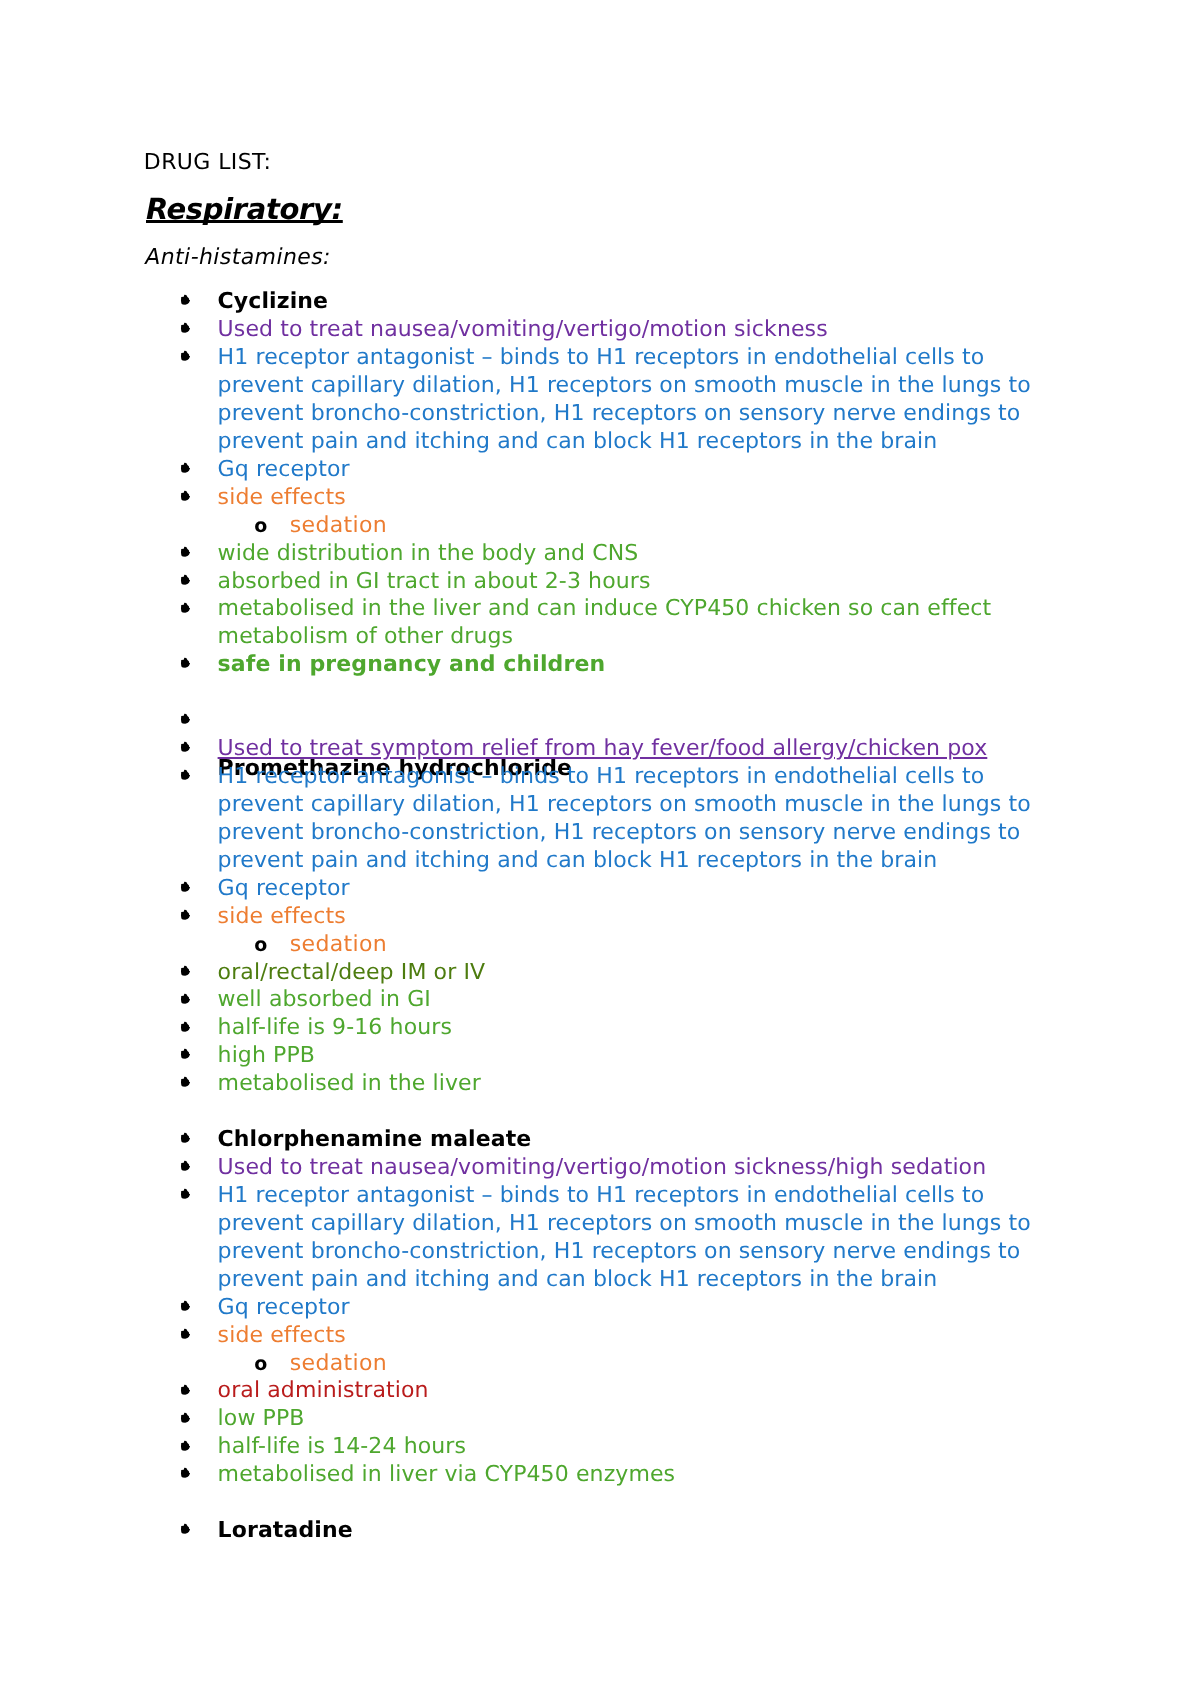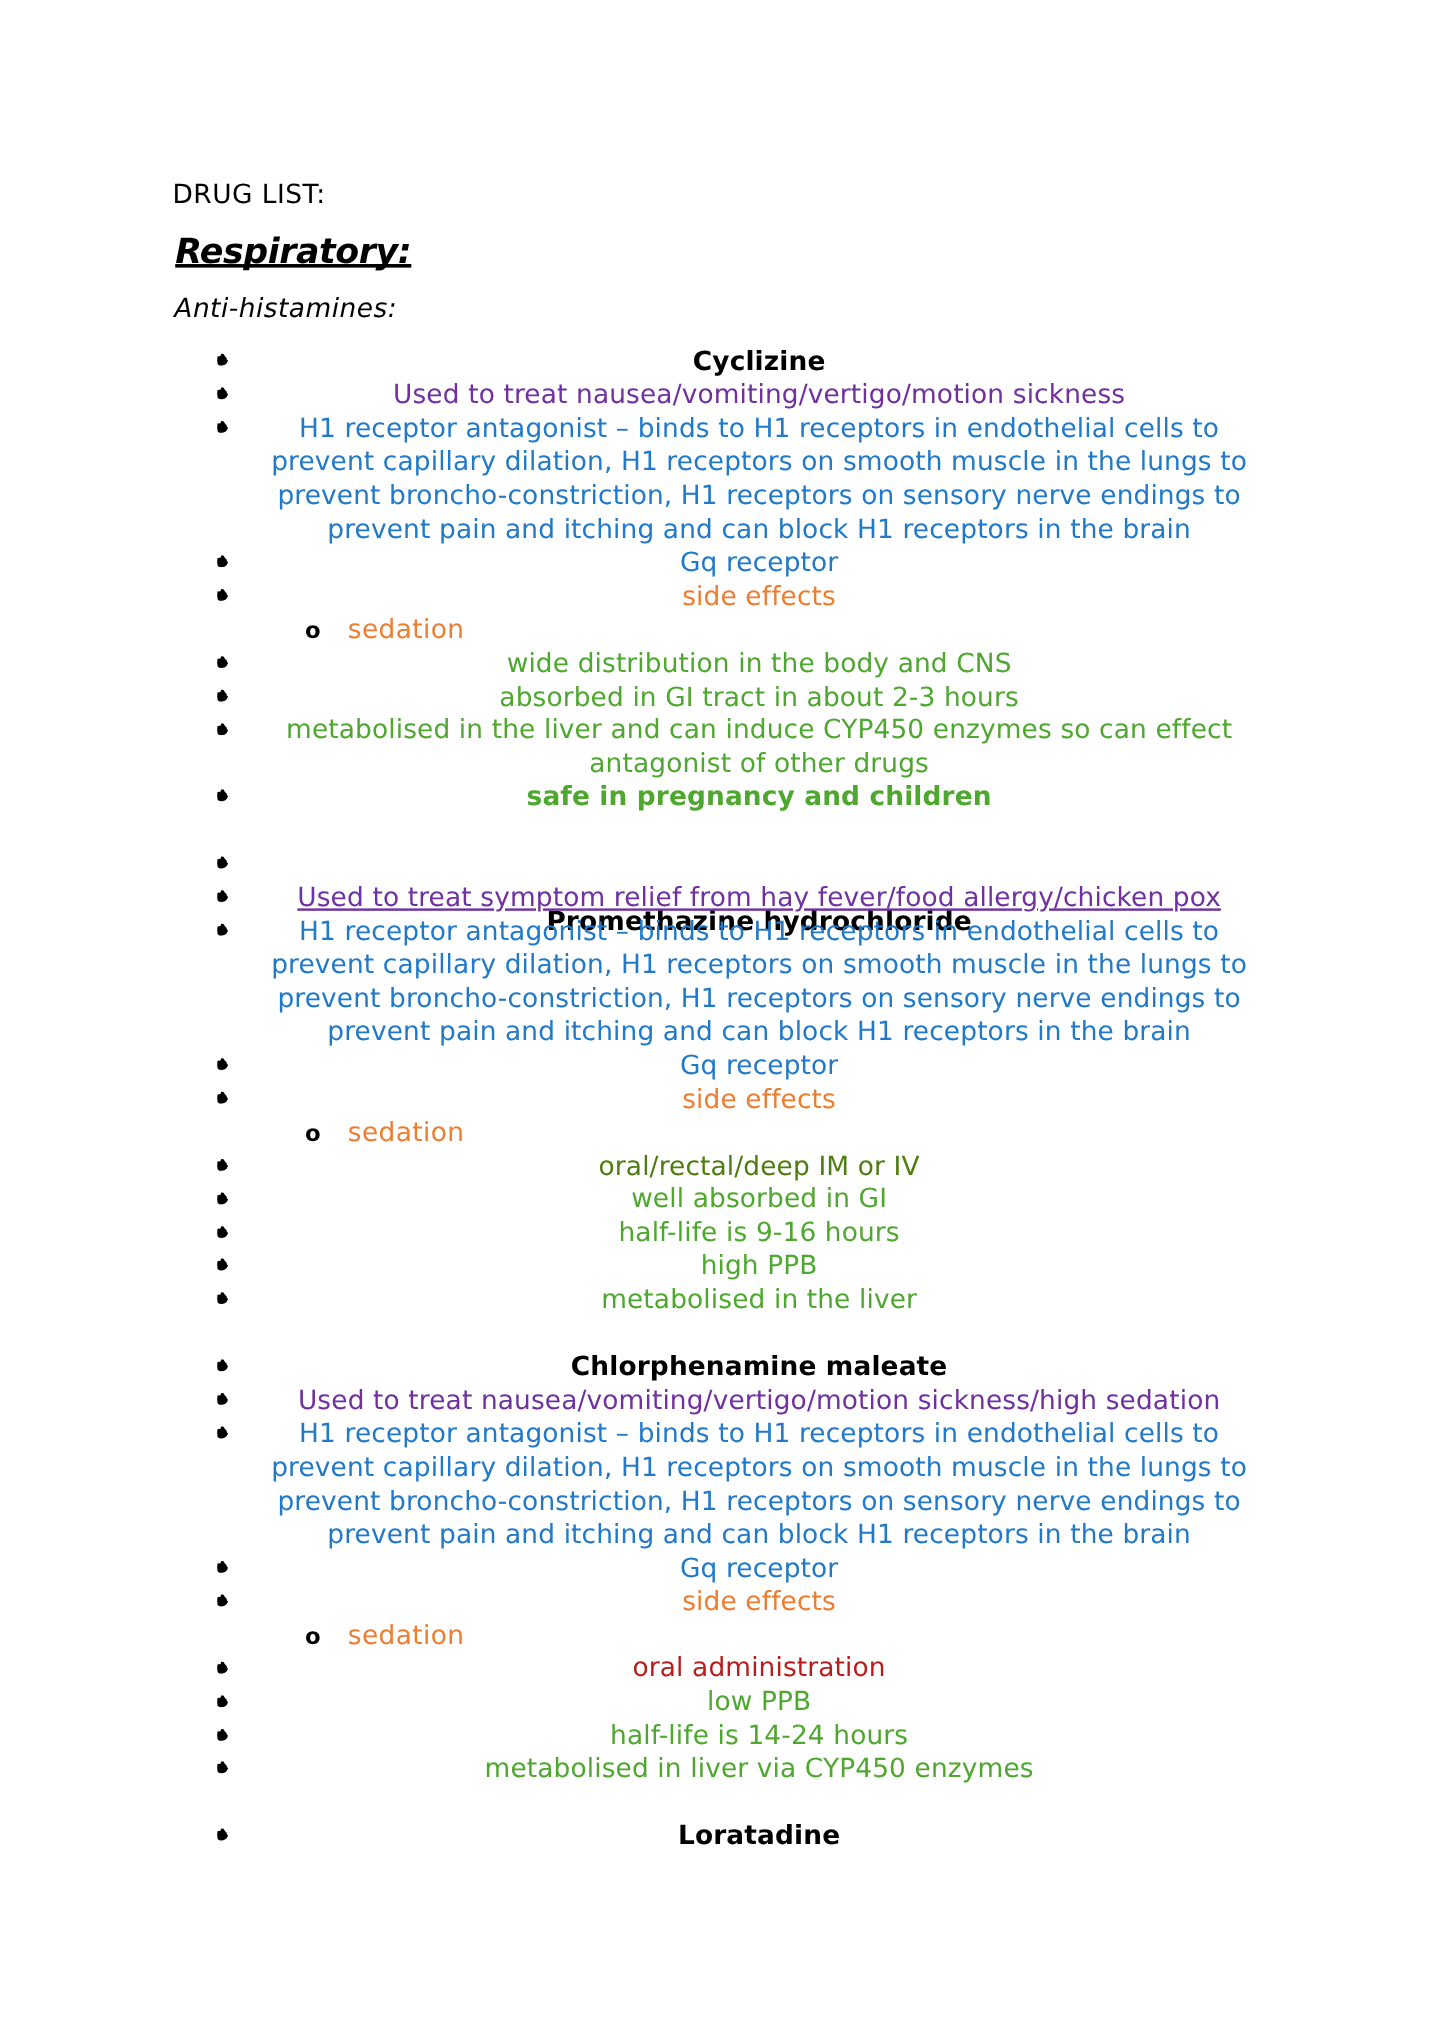--- a/index.html
+++ b/index.html
@@ -23,21 +23,21 @@
   .h-sub   { left:145.3px; top:239.9px; font-size:22px; line-height:27.9px;
              font-weight:400; font-style:italic; letter-spacing:0.4px; }
 
   .bullets { position:absolute; left:0; top:0; width:1200px; }
   .li { position:absolute; }
   .li .bul { position:absolute; font-family:"DejaVu Sans", sans-serif; }
   .li .txt { position:absolute; font-size:22px; line-height:27.9px;
              letter-spacing:0.11px; }
   .lvl1 .bul { left:179.9px; top:6.2px; width:10.5px; height:11.5px; }
   .lvl1 .bul svg { display:block; width:10.5px; height:11.5px; }
-  .lvl1 .txt { left:217.6px; top:0px; width:830px;text-align:center; }
+  .lvl1 .txt { left:217.6px; top:0px; width:830px; }
   .lvl2 .bul { left:254.2px; top:1.3px; font-size:19px; line-height:27.9px;
                font-weight:700; }
   .lvl2 .txt { left:289.8px; top:0px; width:740px; letter-spacing:0.33px; }
   .b { font-weight:700; letter-spacing:0.02px; }
 </style>
 </head>
 <body>
 
 <div class="page">
   <div class="doc">
@@ -104,21 +104,21 @@
             </svg>
           </span>
           <span class="txt" style="color: rgb(78, 167, 46);">absorbed in GI tract in about 2-3 hours</span>
         </div>
         <div class="li lvl1" style="top: 591.43px;">
           <span class="bul">
             <svg viewBox="0 0 10 11">
               <path d="M1.15 2.85 L3.55 2.6 L4.1 0.8 L6.0 0.95 L7.1 2.8 L8.45 4.1 L8.7 5.5 L9.65 6.15 L9.2 7.0 L8.55 8.35 L7.1 9.55 L5.0 10.2 L2.5 10.1 L1.3 9.0 L0.9 6.1 Z" fill="#000"></path>
             </svg>
           </span>
-          <span class="txt" style="color: rgb(78, 167, 46);">metabolised in the liver and can induce CYP450 enzymes so can effect antagonist of other drugs</span>
+          <span class="txt" style="color: rgb(78, 167, 46);">metabolised in the liver and can induce CYP450 chicken so can effect metabolism of other drugs</span>
         </div>
         <div class="li lvl1" style="top: 647.29px;">
           <span class="bul">
             <svg viewBox="0 0 10 11">
               <path d="M1.15 2.85 L3.55 2.6 L4.1 0.8 L6.0 0.95 L7.1 2.8 L8.45 4.1 L8.7 5.5 L9.65 6.15 L9.2 7.0 L8.55 8.35 L7.1 9.55 L5.0 10.2 L2.5 10.1 L1.3 9.0 L0.9 6.1 Z" fill="#000"></path>
             </svg>
           </span>
           <span class="txt b" style="color: rgb(78, 167, 46);">safe in pregnancy and children</span>
         </div>
         <div class="li lvl1" style="top: 703.15px;">

